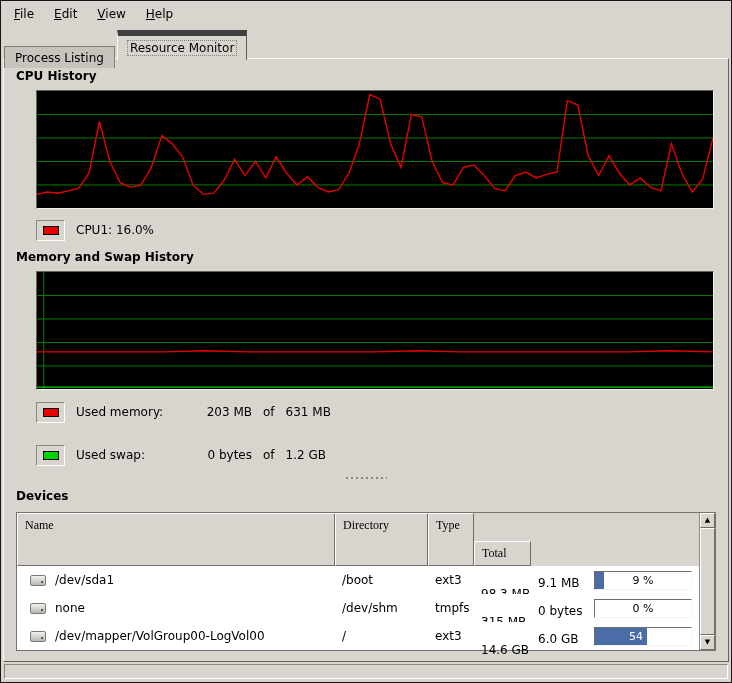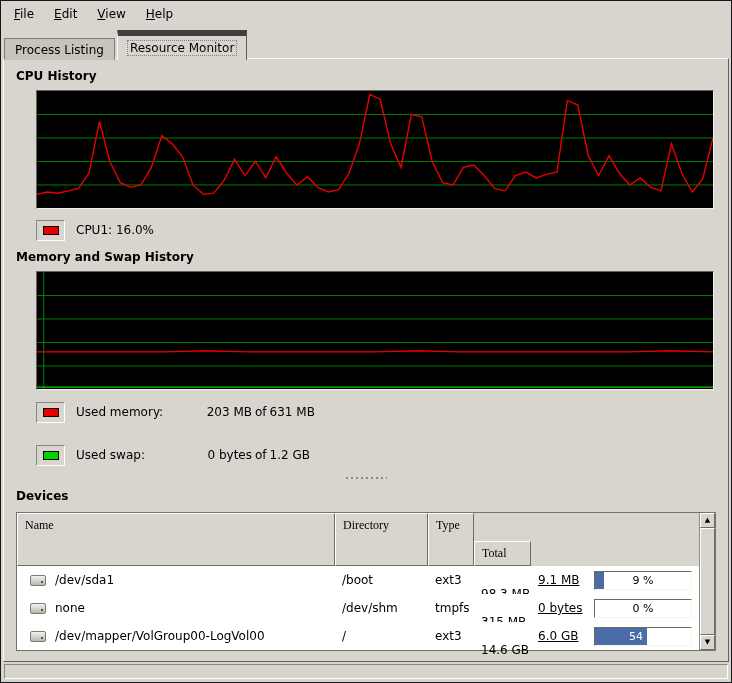--- a/index.html
+++ b/index.html
@@ -10,21 +10,21 @@
     font-family:"DejaVu Sans","Liberation Sans",sans-serif; font-size:12px; color:#000;
   }
   
   .menubar{ display:flex; gap:2px; padding:3px 4px 2px; align-items:center; }
   .menu-item{ padding:3px 9px; cursor:default; }
   .menu-item::first-letter{ text-decoration:underline; }
   
   .tabbar{ display:flex; align-items:flex-end; padding:3px 0 0 3px; position:relative; z-index:3; }
   .tab{
     padding:4px 10px 3px; background:#c7c4bd; margin-right:2px; position:relative;
-    border:1px solid #827f78; border-bottom:none; top:2px;
+    border:1px solid #827f78; border-bottom:none; top:10px;
   }
   .tab.active{
     background:#d8d5ce; padding:5px 10px 5px; top:1px; margin-bottom:-1px; z-index:4;
     border-top:6px solid #404040; border-left:1px solid #f8f8f6; border-right:1px solid #5f5c56;
   }
   .tab.active .tab-label{ outline:1px dotted #84817a; padding:0 2px; }
   
   .page{
     flex:1; margin:0 2px; background:#d8d5ce; position:relative; z-index:1;
     border:1px solid; border-color:#f8f8f6 #66635c #66635c #f8f8f6;
@@ -37,21 +37,21 @@
   }
   .legend-row{ display:flex; align-items:center; margin:9px 0 2px 22px; height:24px; }
   .swatch-box{
     width:29px; height:21px; background:#d8d5ce; margin-right:11px; flex:none;
     border:1px solid; border-color:#8a877f #fff #fff #8a877f;
     display:flex; align-items:center; justify-content:center;
   }
   .swatch{ width:16px; height:9px; border:1px solid #000; }
   .mem-label{ width:118px; }
   .mem-value{ width:58px; text-align:right; }
-  .mem-of{ margin:0 3px; }
+  .mem-of{ margin:0 11px; }
   .legend-stack{ display:flex; flex-direction:column; gap:19px; margin-top:10px; }
   .handle{
     width:42px; height:5px; margin:9px auto 2px; flex:none;
     background-image:radial-gradient(circle at 2px 2px,#89867e 1.1px,rgba(0,0,0,0) 1.5px);
     background-size:5px 5px;
   }
   
   .table{ display:flex; margin:3px 2px 4px 2px; border:1px solid #76736c; background:#fff; }
   .table-main{ flex:1; display:flex; flex-direction:column; min-width:0; }
   .thead{ display:flex; background:#d8d5ce; }
@@ -65,21 +65,21 @@
   .cell{ padding:0 7px; display:flex; align-items:center; white-space:nowrap; overflow:hidden; }
   .cell.col-name{ padding-left:13px; }
   .disk-icon{
     width:16px; height:11px; margin-right:9px; flex:none; border-radius:2px;
     background:linear-gradient(#f2f2f0,#b9b6af); border:1px solid #7d7a73; position:relative;
   }
   .disk-icon::after{
     content:""; position:absolute; right:2px; bottom:2px; width:2px; height:2px;
     background:#55524c;
   }
-  .used-cell{ display:flex; align-items:center; justify-content:space-between; padding:0 7px;text-decoration:underline; }
+  .used-cell{ display:flex; align-items:flex-end; justify-content:space-between; padding:0 7px; }
   .pbar{
     position:relative; width:98px; height:19px; margin-left:8px; flex:none; background:#fff;
     border:1px solid; border-color:#6f6c65 #f4f4f1 #f4f4f1 #6f6c65;
   }
   .pfill{ position:absolute; left:0; top:0; bottom:0; }
   .plabel{
     position:absolute; inset:0; display:flex; align-items:center; justify-content:center;
     font-size:11px;
   }
   .vscroll{ width:16px; flex:none; display:flex; flex-direction:column; background:#c4c1b9; border-left:1px solid #8d8a82; }

